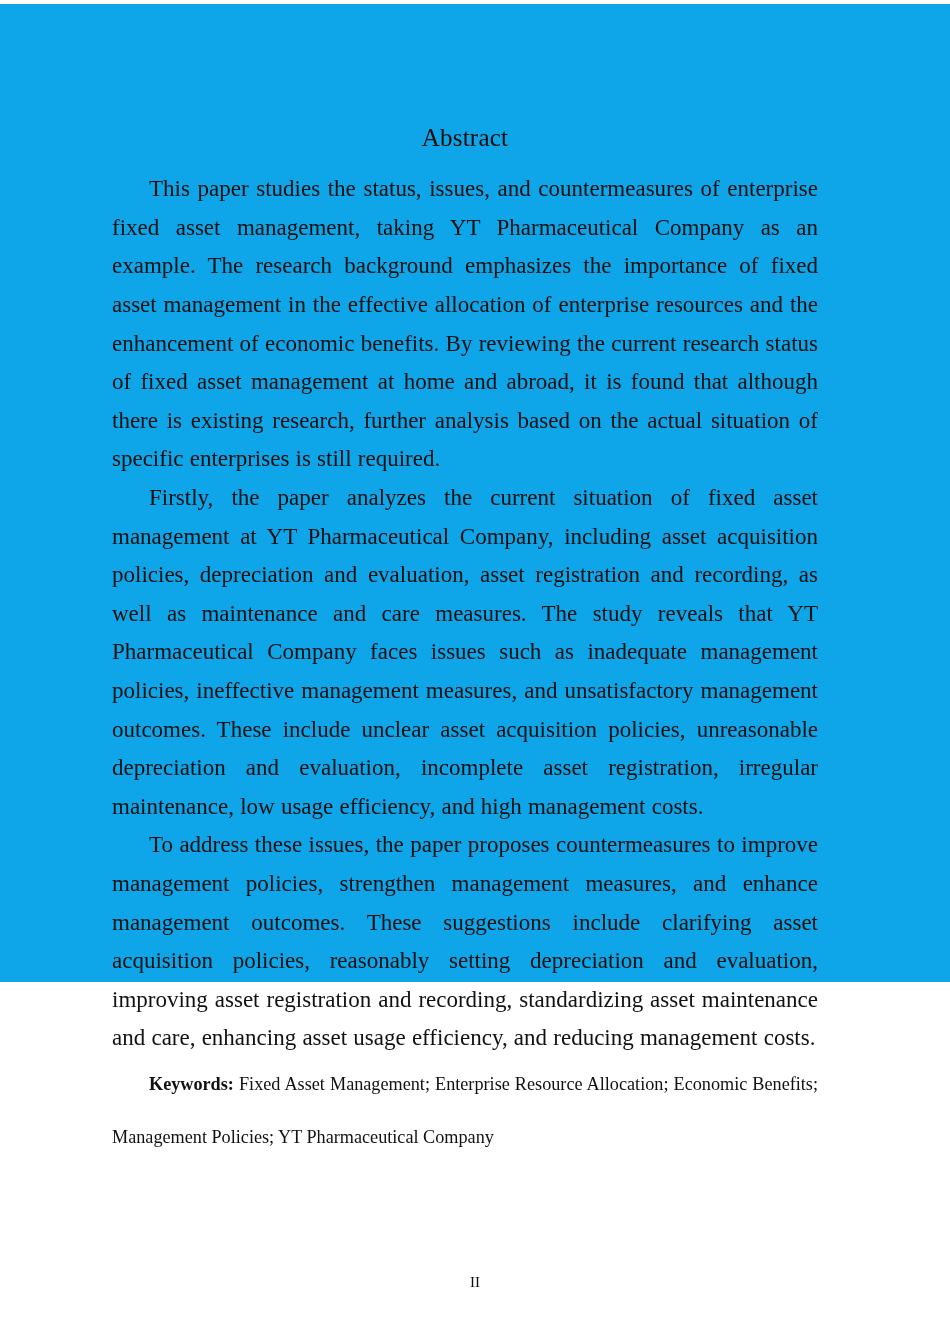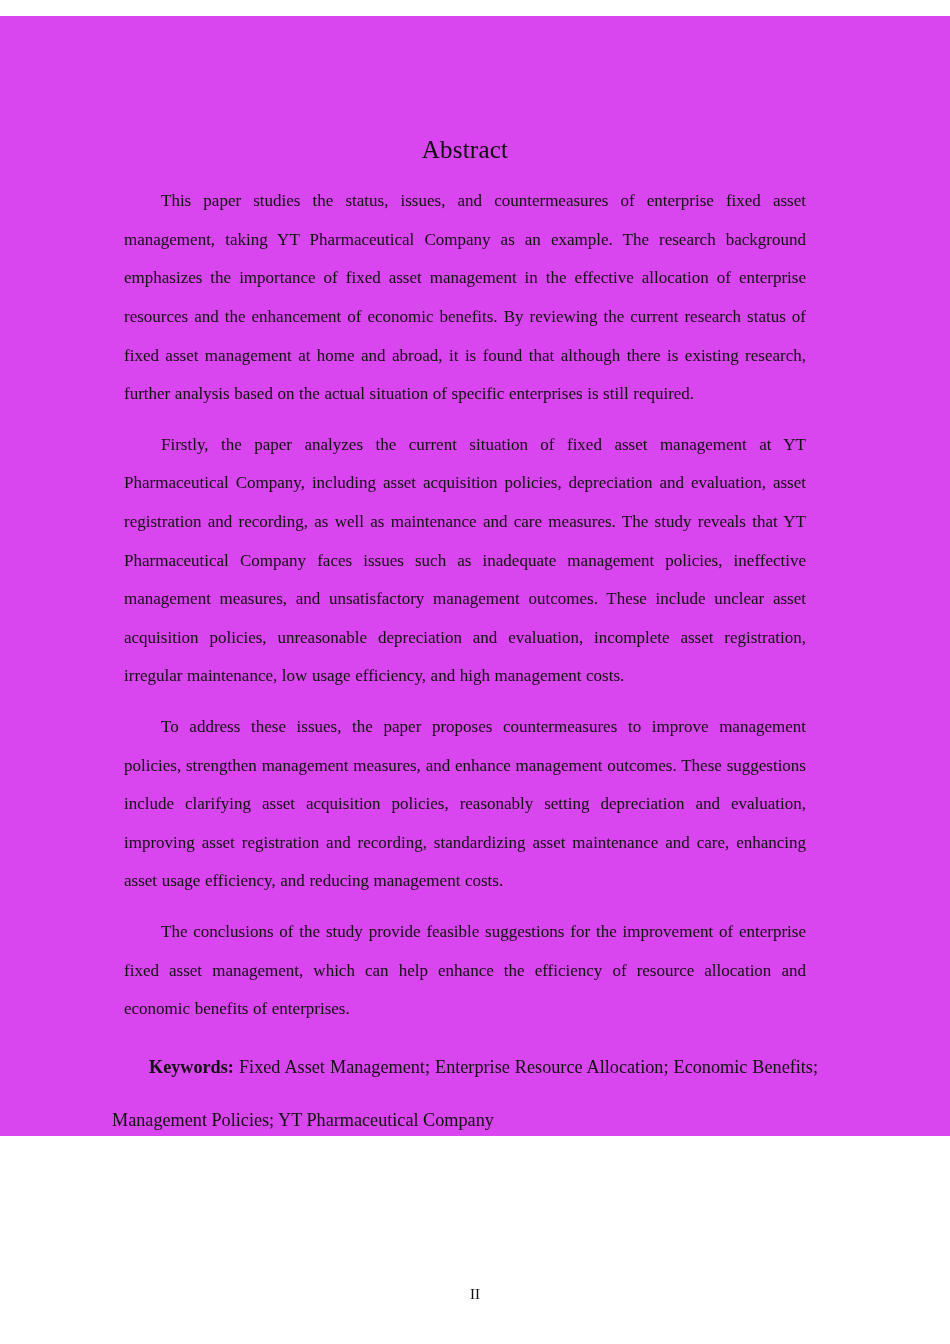--- a/index.html
+++ b/index.html
@@ -11,51 +11,51 @@
     width: 950px;
     height: 1344px;
     position: relative;
     font-family: "Liberation Serif", "DejaVu Serif", serif;
     color: #111111;
     overflow: hidden;
   }
 
   .page {
     position: absolute;
-    top: 16px;
+    top: 4px;
     left: 0;
     width: 950px;
-    height: 1120px;
-    background: #d946ef;
+    height: 978px;
+    background: #0ea5e9;
   }
 
   .content {
     position: absolute;
     left: 112px;
     top: 118px;
     width: 706px;
   }
 
   .doc-title {
     font-size: 25px;
     font-weight: 400;
     text-align: center;
     line-height: 1.25;
     margin: 0 0 17px 0;
     letter-spacing: 0.2px;
     color: #0d0d0d;
   }
 
   .para {
-    font-size: 17px;
+    font-size: 23px;
     line-height: 38.6px;
     text-align: justify;
     text-justify: inter-word;
     text-indent: 37px;
-    margin: 12px;
+    margin: 0;
     color: #111111;
     word-spacing: 0.02em;
     hyphens: none;
   }
 
   .para + .para {
     margin-top: 0px;
   }
 
   .keywords-para {
@@ -92,21 +92,20 @@
   <div class="content">
 
     <h1 class="doc-title">Abstract</h1>
 
     <p class="para">This paper studies the status, issues, and countermeasures of enterprise fixed asset management, taking YT Pharmaceutical Company as an example. The research background emphasizes the importance of fixed asset management in the effective allocation of enterprise resources and the enhancement of economic benefits. By reviewing the current research status of fixed asset management at home and abroad, it is found that although there is existing research, further analysis based on the actual situation of specific enterprises is still required.</p>
 
     <p class="para">Firstly, the paper analyzes the current situation of fixed asset management at YT Pharmaceutical Company, including asset acquisition policies, depreciation and evaluation, asset registration and recording, as well as maintenance and care measures. The study reveals that YT Pharmaceutical Company faces issues such as inadequate management policies, ineffective management measures, and unsatisfactory management outcomes. These include unclear asset acquisition policies, unreasonable depreciation and evaluation, incomplete asset registration, irregular maintenance, low usage efficiency, and high management costs.</p>
 
     <p class="para">To address these issues, the paper proposes countermeasures to improve management policies, strengthen management measures, and enhance management outcomes. These suggestions include clarifying asset acquisition policies, reasonably setting depreciation and evaluation, improving asset registration and recording, standardizing asset maintenance and care, enhancing asset usage efficiency, and reducing management costs.</p>
 
-    <p class="para">The conclusions of the study provide feasible suggestions for the improvement of enterprise fixed asset management, which can help enhance the efficiency of resource allocation and economic benefits of enterprises.</p>
 
     <p class="keywords-para"><span class="kw-label">Keywords:</span><span> Fixed Asset Management; Enterprise Resource Allocation; Economic Benefits; Management Policies; YT Pharmaceutical Company</span></p>
 
   </div>
 
   <div class="page-number">II</div>
 
 </div>
 
 </body></html>

